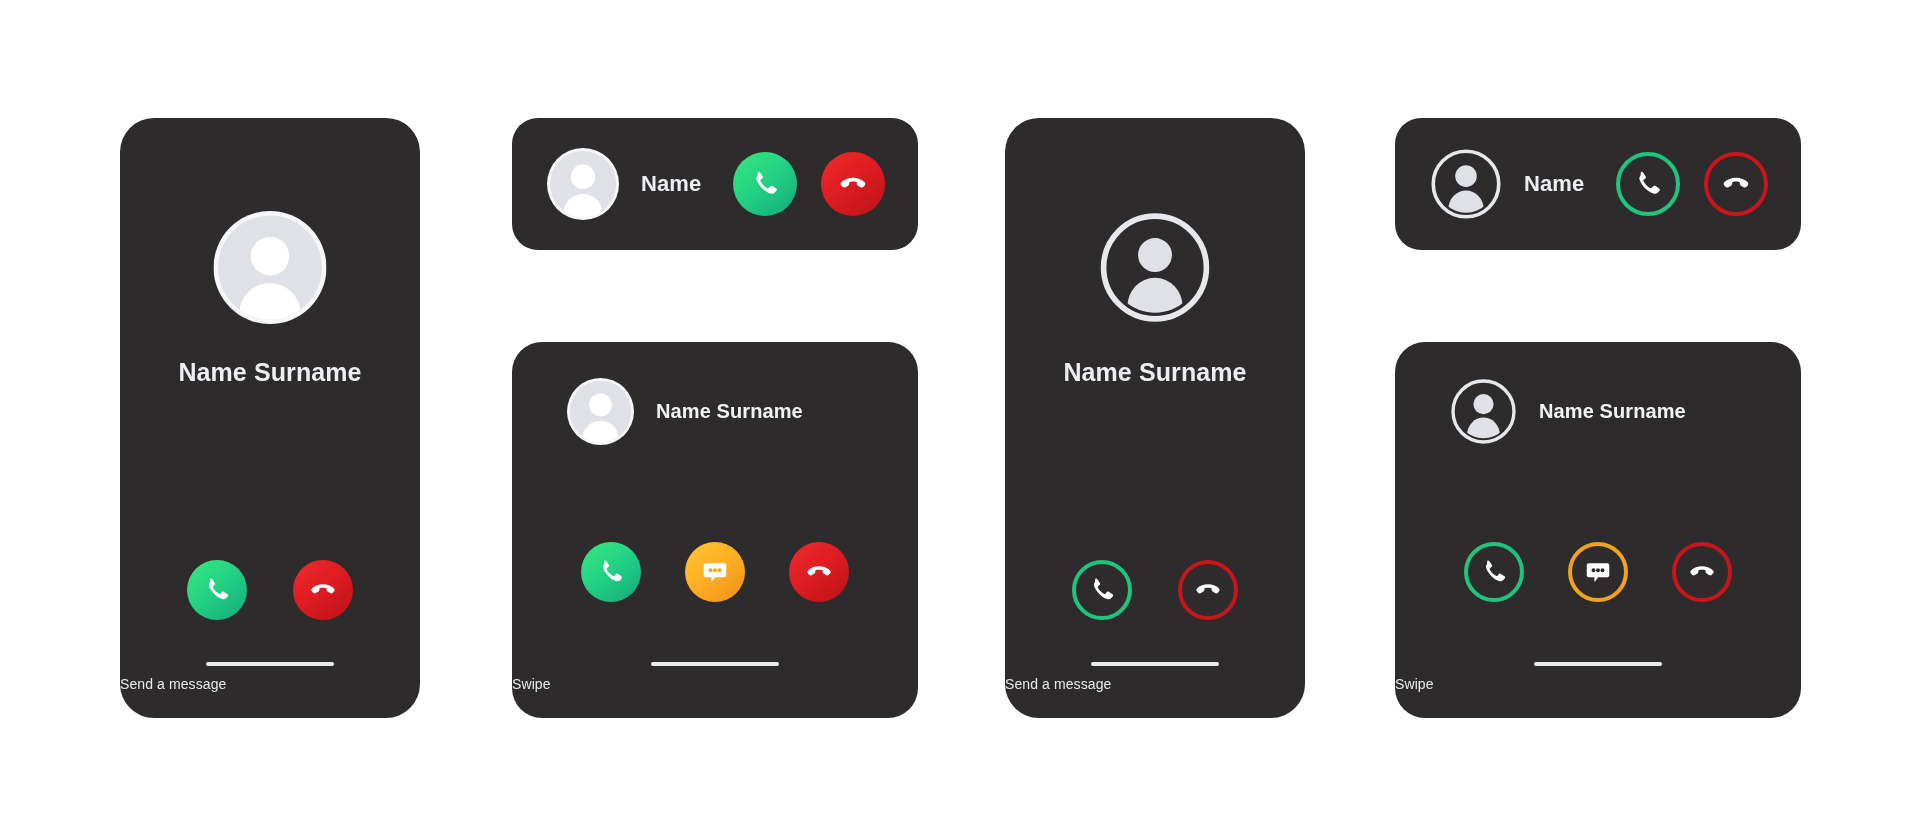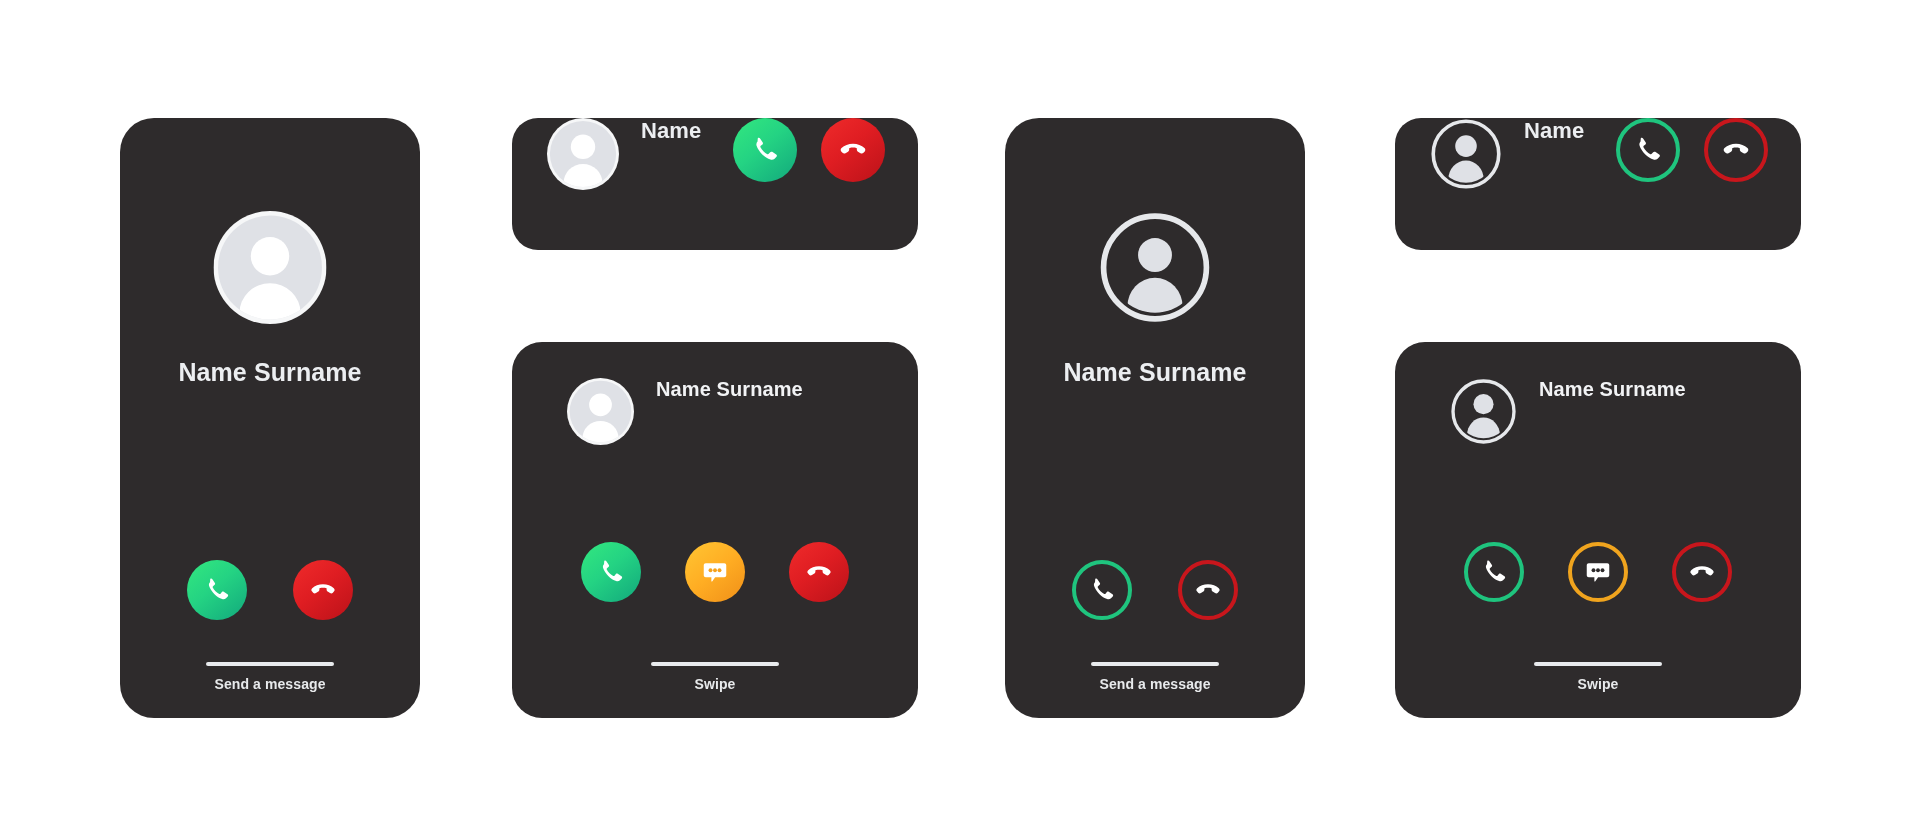--- a/index.html
+++ b/index.html
@@ -46,43 +46,42 @@
   .name-small{
     color:#f2f3f5;
     font-size:20px;
     font-weight:700;
     letter-spacing:.1px;
     white-space:nowrap;
   }
   .hint{
     color:#e8eaec;
     font-size:14px;
-    font-weight:700;
-    text-align:center;
+    font-weight:400;
     white-space:nowrap;
     letter-spacing:.1px;
   }
   .homebar{
     height:4px;border-radius:3px;background:#e9ebee;
     margin:0 auto 10px auto;
   }
 
   
   .btn{
     border-radius:50%;
     display:flex;align-items:center;justify-content:center;
     box-sizing:border-box;
     flex:0 0 auto;
     cursor:pointer;
   }
   .btn svg{display:block;}
   .btn.filled{border:none;}
   .btn.outline{background:transparent;}
 
-  .row{display:flex;}
+  .row{display:flex;align-items:center;}
 
   
   #card1{left:120px;top:118px;width:300px;height:600px;}
   #card1 .av{position:absolute;left:50%;top:93px;transform:translateX(-50%);width:113px;height:113px;}
   #card1 .nm{position:absolute;left:0;right:0;top:240px;}
   #card1 .btns{position:absolute;left:0;right:0;top:442px;display:flex;justify-content:center;gap:46px;}
   #card1 .foot{position:absolute;left:0;right:0;bottom:26px;}
   #card1 .homebar{width:128px;}
 
   #card2bar{left:512px;top:118px;width:406px;height:132px;}

